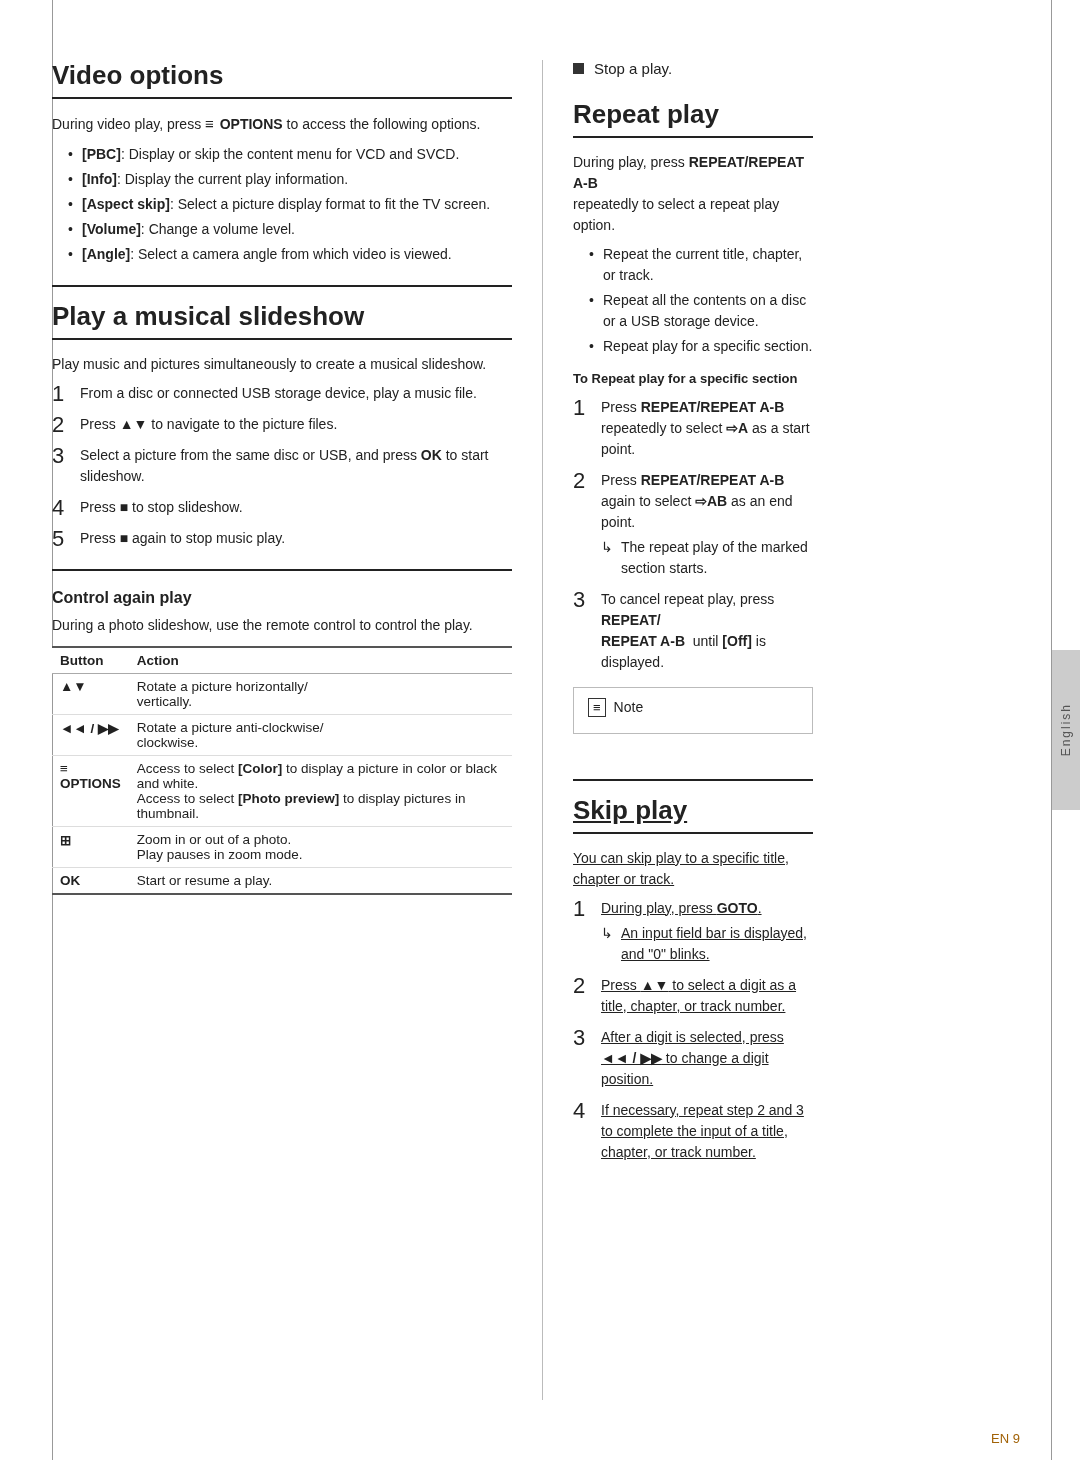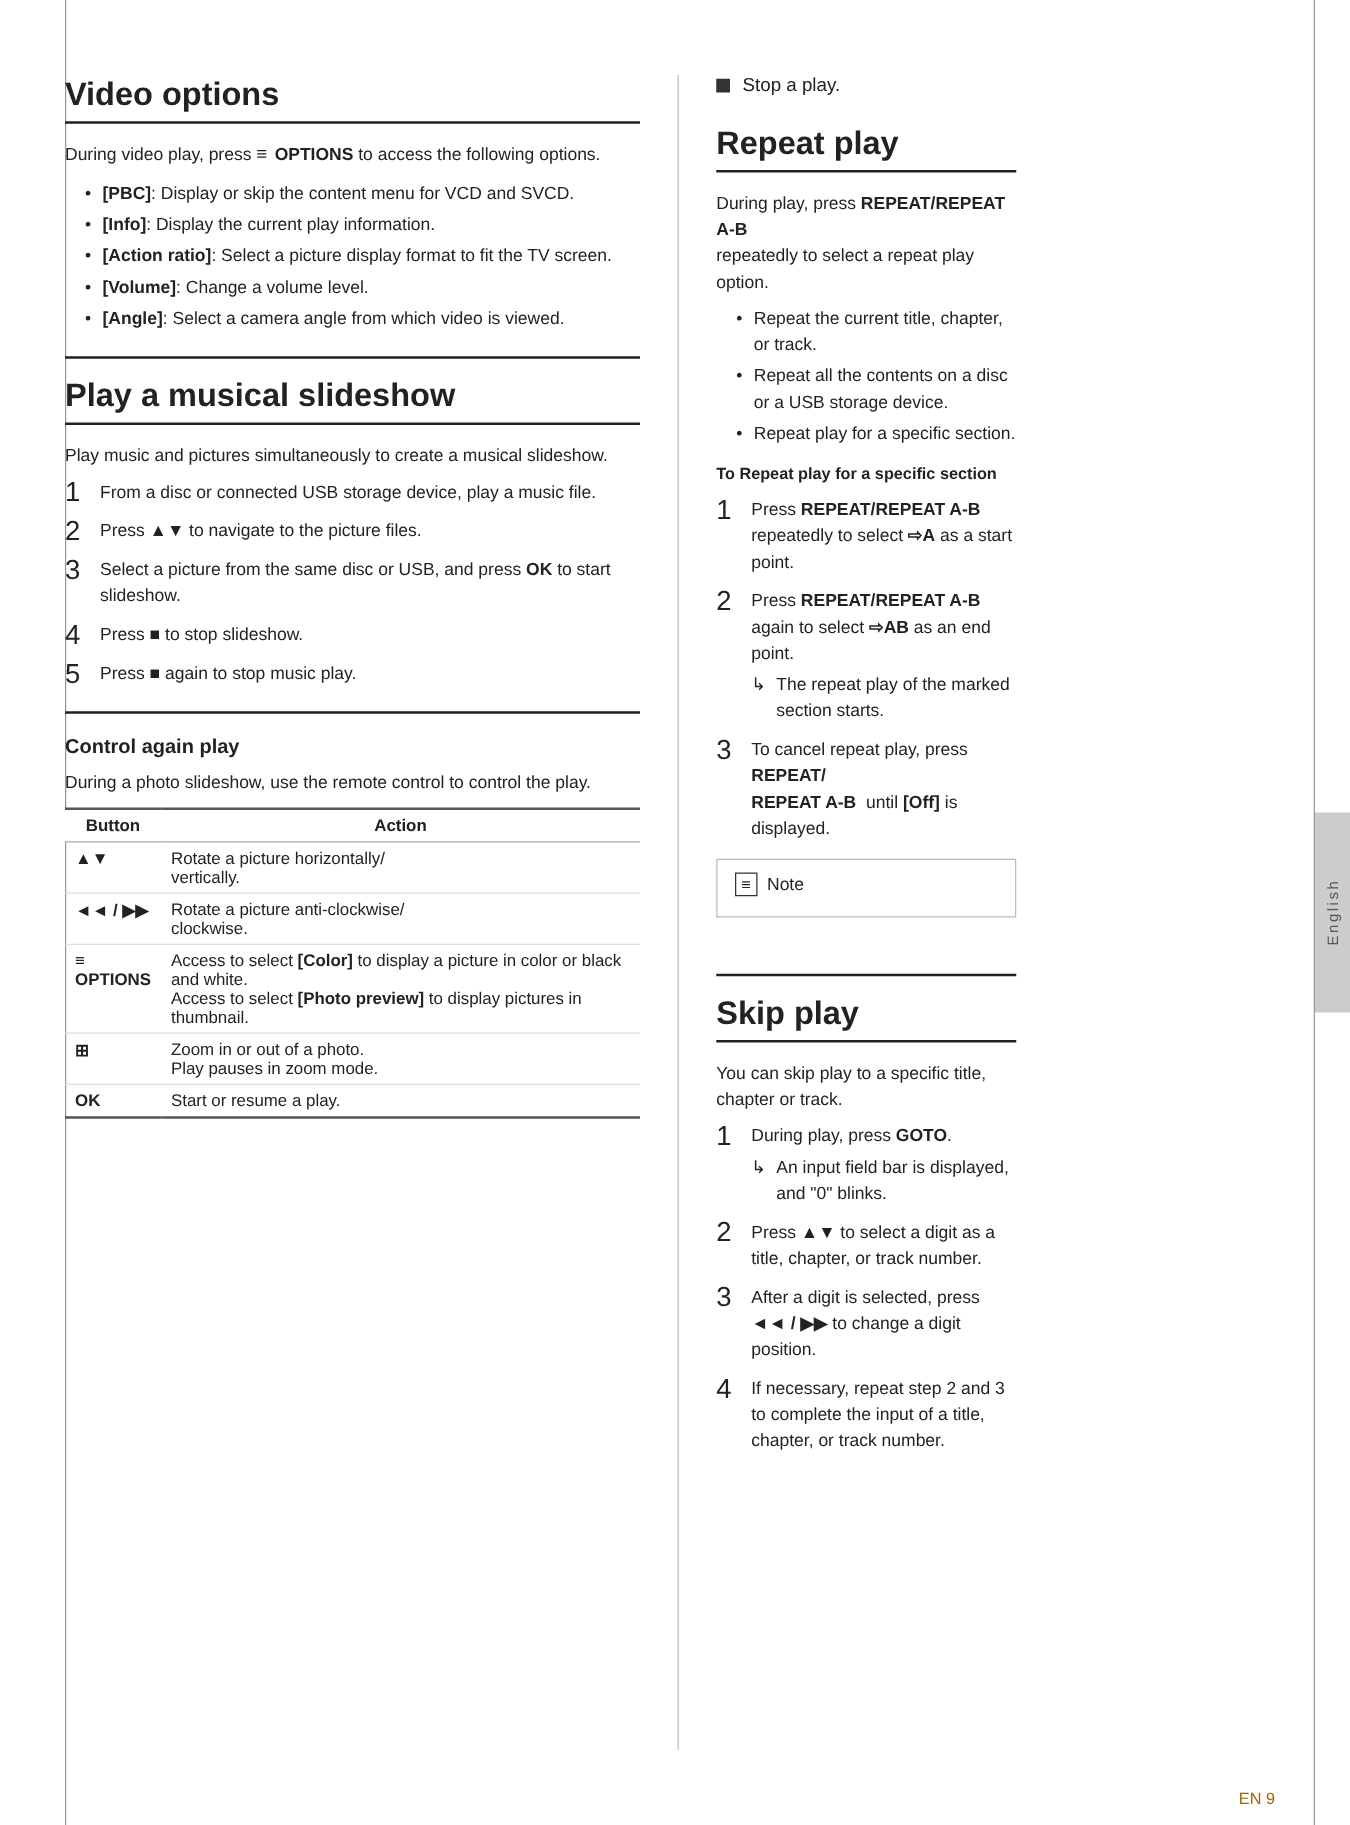--- a/index.html
+++ b/index.html
@@ -148,21 +148,21 @@
       left: 0;
     }
     
     .control-table {
       width: 100%;
       border-collapse: collapse;
       margin-top: 10px;
       font-size: 13.5px;
     }
     .control-table th {
-      text-align: center;
+      text-align: left;
       font-weight: bold;
       border-top: 2px solid #555;
       border-bottom: 1px solid #aaa;
       padding: 5px 8px;
       background: #fff;
     }
     .control-table td {
       border-bottom: 1px solid #ddd;
       padding: 5px 8px;
       vertical-align: top;
@@ -259,21 +259,21 @@
   <div class="columns">
 
     <div class="col-left">
 
       <section>
         <h2 class="section-title">Video options</h2>
         <p>During video play, press <span class="icon-options">≡</span> <strong>OPTIONS</strong> to access the following options.</p>
         <ul class="bullet-list">
           <li><strong>[PBC]</strong>: Display or skip the content menu for VCD and SVCD.</li>
           <li><strong>[Info]</strong>: Display the current play information.</li>
-          <li><strong>[Action ratio]</strong>: Select a picture display format to fit the TV screen.</li>
+          <li><strong>[Aspect skip]</strong>: Select a picture display format to fit the TV screen.</li>
           <li><strong>[Volume]</strong>: Change a volume level.</li>
           <li><strong>[Angle]</strong>: Select a camera angle from which video is viewed.</li>
         </ul>
       </section>
 
       <section>
         <hr class="section-divider">
         <h2 class="section-title">Play a musical slideshow</h2>
         <p>Play music and pictures simultaneously to create a musical slideshow.</p>
         <ol class="num-list">
@@ -358,21 +358,21 @@
         </ol>
 
         <div class="note-box">
           <div class="note-header">
             <span class="note-icon">≡</span>
             <span>Note</span>
           </div>
         </div>
       </section>
 
-      <section style="margin-top:45px;">
+      <section style="margin-top:45px;text-decoration:underline;">
         <hr class="section-divider">
         <h2 class="section-title">Skip play</h2>
         <p>You can skip play to a specific title, chapter or track.</p>
         <ol class="num-list">
           <li>
             During play, press <strong>GOTO</strong>.
             <span class="arrow-bullet">An input field bar is displayed, and "0" blinks.</span>
           </li>
           <li>
             Press <strong>▲▼</strong> to select a digit as a title, chapter, or track number.

